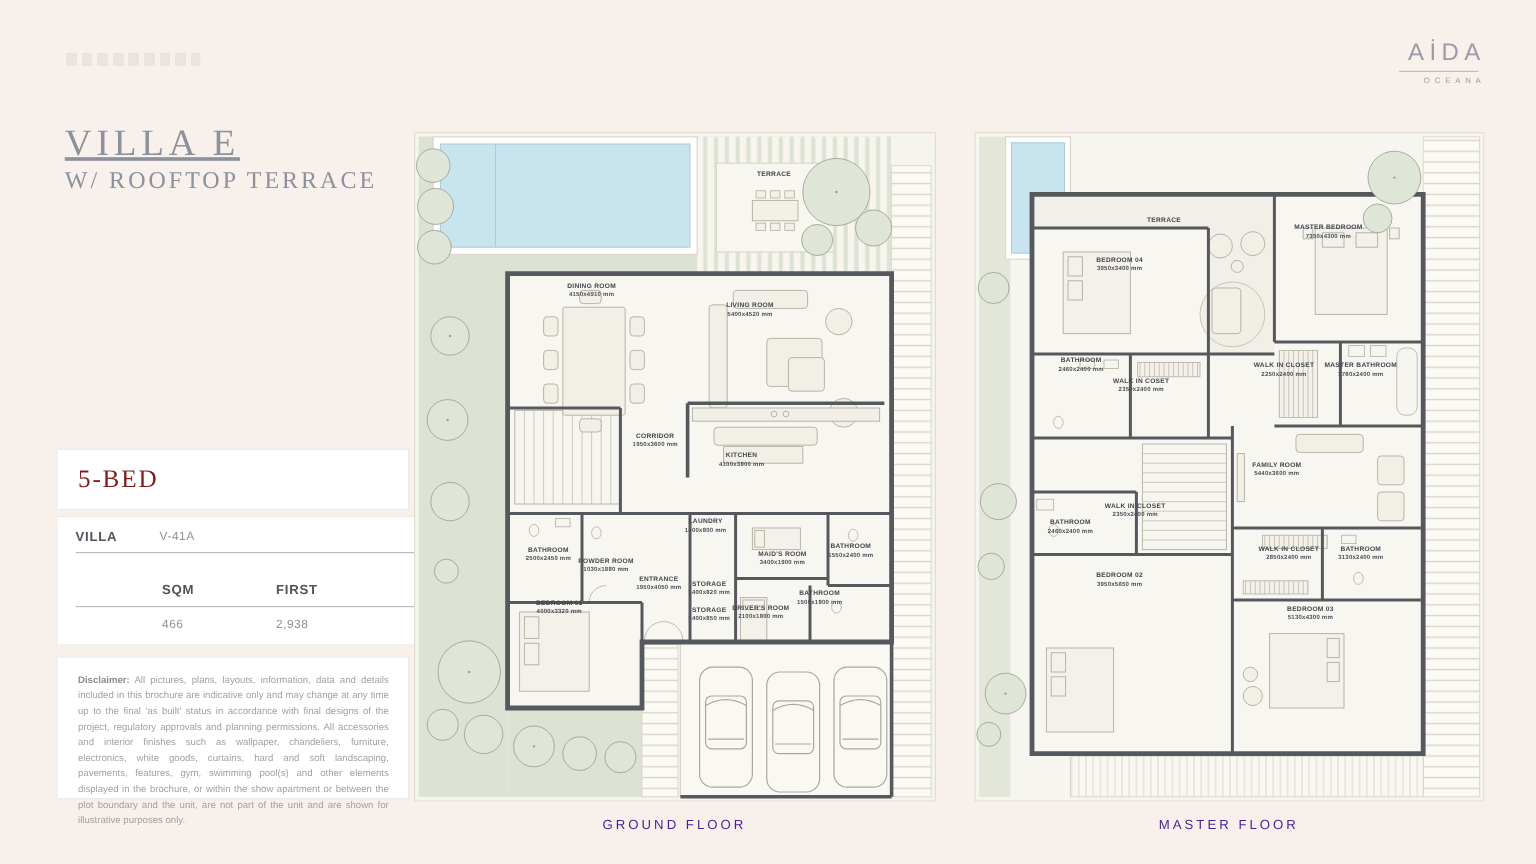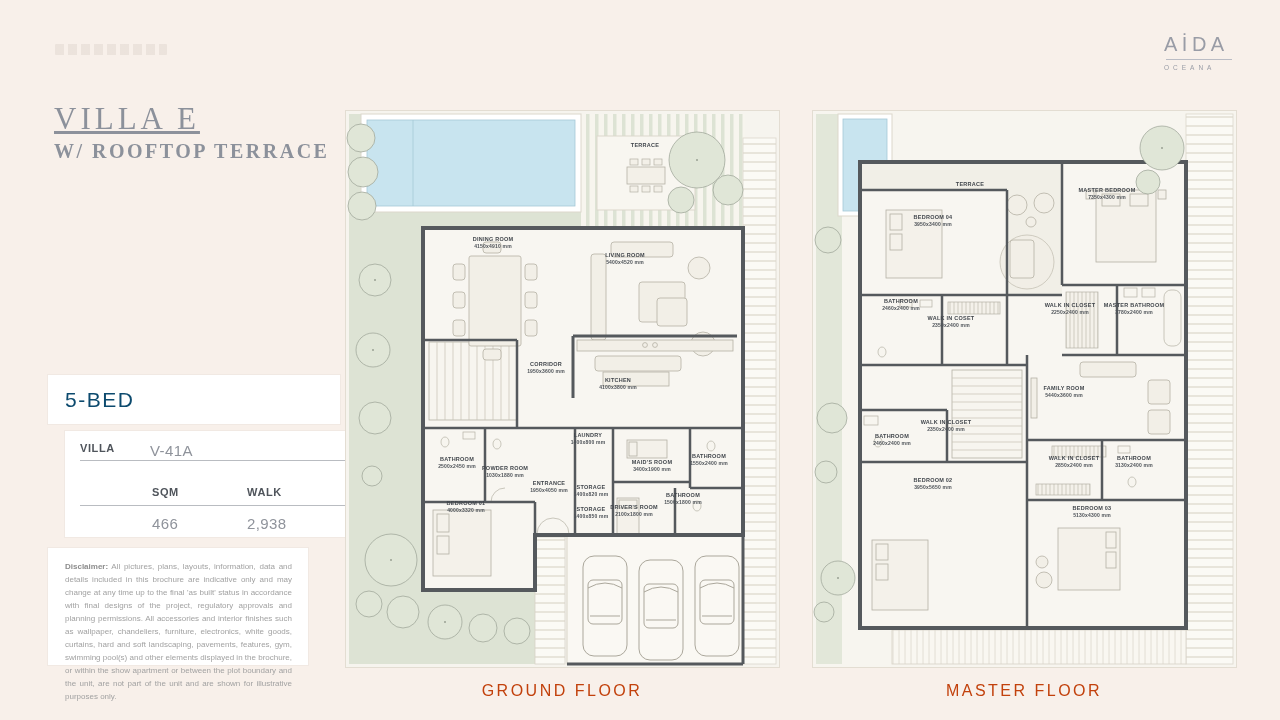--- a/index.html
+++ b/index.html
@@ -19,59 +19,59 @@
     opacity:.45; border-radius:1px;
   }
   .title {
     left:54px; top:101px;
     font-family:"Liberation Serif", serif;
     font-size:31px; letter-spacing:4px; color:#8c919b; font-weight:400;text-decoration:underline;
   }
   .subtitle {
     left:54px; top:140px;
     font-family:"Liberation Serif", serif;
-    font-size:20px; letter-spacing:2.5px; color:#8c919b; font-weight:700;
+    font-size:20px; letter-spacing:2.5px; color:#8c919b; font-weight:400;
   }
   .panel { background:#ffffff; box-shadow:0 0 0 1px rgba(230,222,214,.35); }
   .bed-box { left:48px; top:375px; width:292px; height:49px; }
   .bed-box .bed-label {
-    font-family:Liberation Sans, sans-serif;
-    font-size:21px; letter-spacing:1.5px; color:#0c4a6e;
+    font-family:Liberation Serif, serif;
+    font-size:21px; letter-spacing:1.5px; color:#7f1d1d;
     line-height:49px; padding-left:17px;
   }
-  .info-box { left:65px; top:431px; width:348px; height:106px; }
+  .info-box { left:48px; top:431px; width:348px; height:106px; }
   .info-box .lbl { position:absolute; font-size:11px; font-weight:bold; color:#4f545b; letter-spacing:.6px; }
-  .info-box .val { position:absolute; font-size:15px; color:#8f939b; letter-spacing:.4px; }
+  .info-box .val { position:absolute; font-size:10px; color:#8f939b; letter-spacing:.4px; }
   .info-box .rule { position:absolute; left:15px; right:16px; border-bottom:1px solid #b9bcc1; }
-  .disc-box { left:48px; top:548px; width:260px; height:117px; padding:13px 16px 12px 17px; }
+  .disc-box { left:48px; top:548px; width:292px; height:117px; padding:13px 16px 12px 17px; }
   .disc-box p { font-size:8px; line-height:1.62; color:#a2a2a2; text-align:justify; }
   .disc-box strong { color:#8c8c8c; }
 
   
-  .brand { left:1160px; top:33px; width:78px; text-align:left; }
+  .brand { left:1160px; top:33px; width:78px; text-align:right; }
   .brand .name { font-size:20px; letter-spacing:4.5px; color:#999ca6; padding-left:4px; }
   .brand .rule { margin:3px 6px 0 6px; border-top:1px solid #babcc4; }
   .brand .sub { margin-top:4px; font-size:6.5px; letter-spacing:4px; color:#999ca6; padding-left:4px; }
 
   
   .plan { position:absolute; }
   .plan svg { position:absolute; left:0; top:0; }
   .rlabel {
     position:absolute; transform:translate(-50%,-50%);
     text-align:center; white-space:nowrap;
     font-size:5.5px; font-weight:bold; color:#41464c;
     letter-spacing:.25px; line-height:1.32;
   }
   .rlabel .dims { display:block; font-size:5px; font-weight:bold; color:#4d5258; letter-spacing:.2px; }
   .plan-ground { left:345px; top:110px; width:435px; height:558px; }
   .plan-first  { left:812px; top:110px; width:425px; height:558px; }
 
   .caption {
     position:absolute; top:682px; transform:translateX(-50%);
-    font-size:16px; letter-spacing:2.5px; color:#c2410c;
+    font-size:11px; letter-spacing:2.5px; color:#4c1d95;
   }
   .caption-ground { left:562px; }
   .caption-first  { left:1024px; }
 </style>
 </head>
 <body>
 
 <div class="abs watermark"></div>
 
 <div class="abs title">VILLA E</div>
@@ -85,21 +85,21 @@
 
 <div class="abs panel bed-box">
   <div class="bed-label">5-BED</div>
 </div>
 
 <div class="abs panel info-box">
   <span class="lbl" style="left:15px; top:11px;">VILLA</span>
   <span class="val" style="left:85px; top:11px;">V-41A</span>
   <div class="rule" style="top:29px;"></div>
   <span class="lbl" style="left:87px; top:55px;">SQM</span>
-  <span class="lbl" style="left:182px; top:55px;">WALK</span>
+  <span class="lbl" style="left:182px; top:55px;">FIRST</span>
   <div class="rule" style="top:74px;"></div>
   <span class="val" style="left:87px; top:84px;">466</span>
   <span class="val" style="left:182px; top:84px;">2,938</span>
 </div>
 
 <div class="abs panel disc-box">
   <p><strong>Disclaimer:</strong> <span>All pictures, plans, layouts, information, data and details included in this brochure are indicative only and may change at any time up to the final 'as built' status in accordance with final designs of the project, regulatory approvals and planning permissions. All accessories and interior finishes such as wallpaper, chandeliers, furniture, electronics, white goods, curtains, hard and soft landscaping, pavements, features, gym, swimming pool(s) and other elements displayed in the brochure, or within the show apartment or between the plot boundary and the unit, are not part of the unit and are shown for illustrative purposes only.</span></p>
 </div>
 
 <div class="plan plan-ground">

